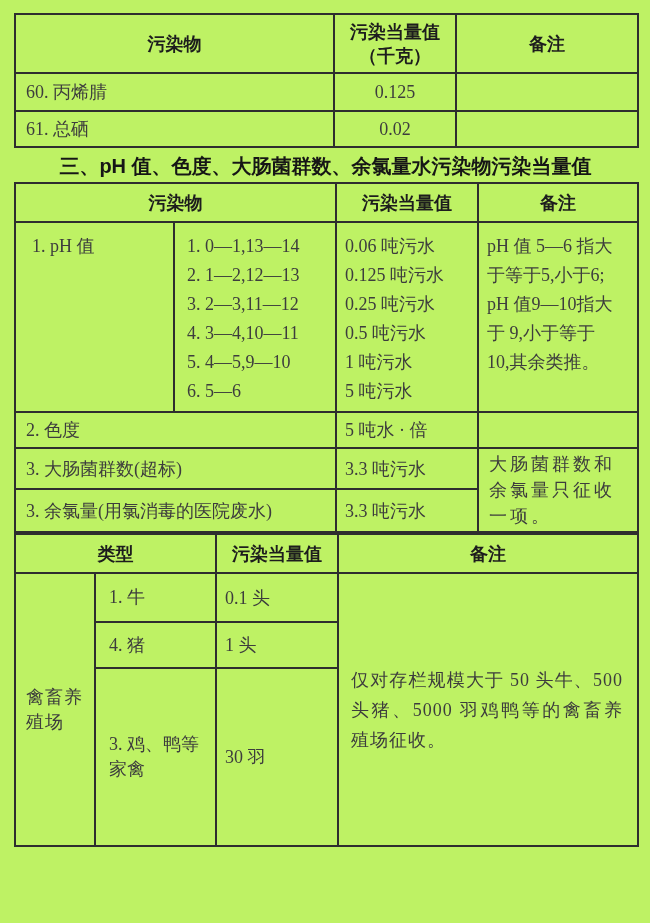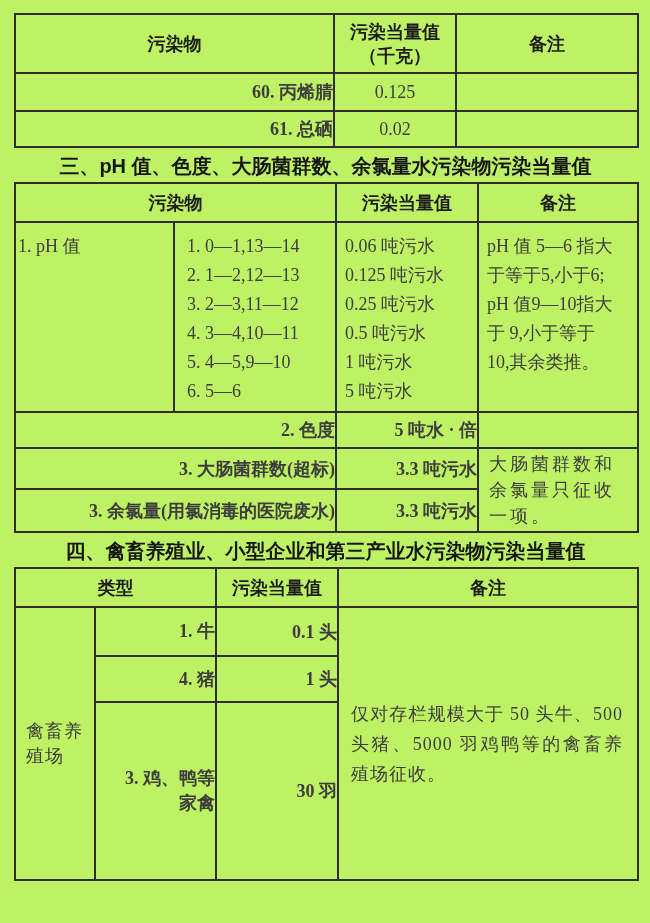--- a/index.html
+++ b/index.html
@@ -27,21 +27,21 @@
     overflow: hidden;
   }
   th {
     font-family: "Liberation Sans", "DejaVu Sans", sans-serif;
     font-weight: 700;
     color: #1d1d1d;
     text-align: center;
     line-height: 24px;
   }
   .ml { white-space: pre-line; }
-  .left { text-align: right; padding-left: 10px; font-weight: bold; }
+  .left { text-align: left; padding-left: 10px; }
   .center { text-align: center; }
   .top { vertical-align: top; }
 
   
   .t1 .hrow { height: 59px; }
   .t1 .r1 { height: 38px; }
   .t1 .r2 { height: 36px; }
 
   
   .sec-title {
@@ -71,21 +71,21 @@
   .t2 .phrow td { padding-top: 9px; line-height: 29px; }
   .t2 .srow1 { height: 36px; }
   .t2 .srow2 { height: 36px; }
   .t2 .srow3 { height: 37px; }
   .t2 .remark-shared {
     line-height: 26px;
     padding: 2px 8px 2px 10px;
     letter-spacing: 3px;
     text-align: left;
   }
-  .ph-name { padding-left: 2px; }
+  .ph-name { padding-left: 16px; }
   .ph-list { padding-left: 12px; margin-left: 28px; }
   .ph-vals { padding-left: 8px; border-radius: 15px; }
   .ph-remark { padding-left: 8px; }
 
   
   .t3 .hrow { height: 39px; }
   .t3 .r1 { height: 49px; }
   .t3 .r2 { height: 46px; }
   .t3 .r3 { height: 178px; }
   .t3 .group-cell {
@@ -183,21 +183,20 @@
 余氯量只征收
 一项。</td>
       </tr>
       <tr class="srow3">
         <td colspan="2" class="left">3. 余氯量(用氯消毒的医院废水)</td>
         <td class="left" style="padding-left:8px">3.3 吨污水</td>
       </tr>
     </tbody>
       </table>
 
-    <div class="sec-title">四、禽畜养殖业、小型企业和第三产业水污染物污染当量值</div>
 
     <table class="t3">
       <colgroup>
         <col style="width:80px">
           <col style="width:121px">
           <col style="width:122px">
           <col style="width:300px">
       </colgroup>
       <tbody>
           <tr class="hrow">

